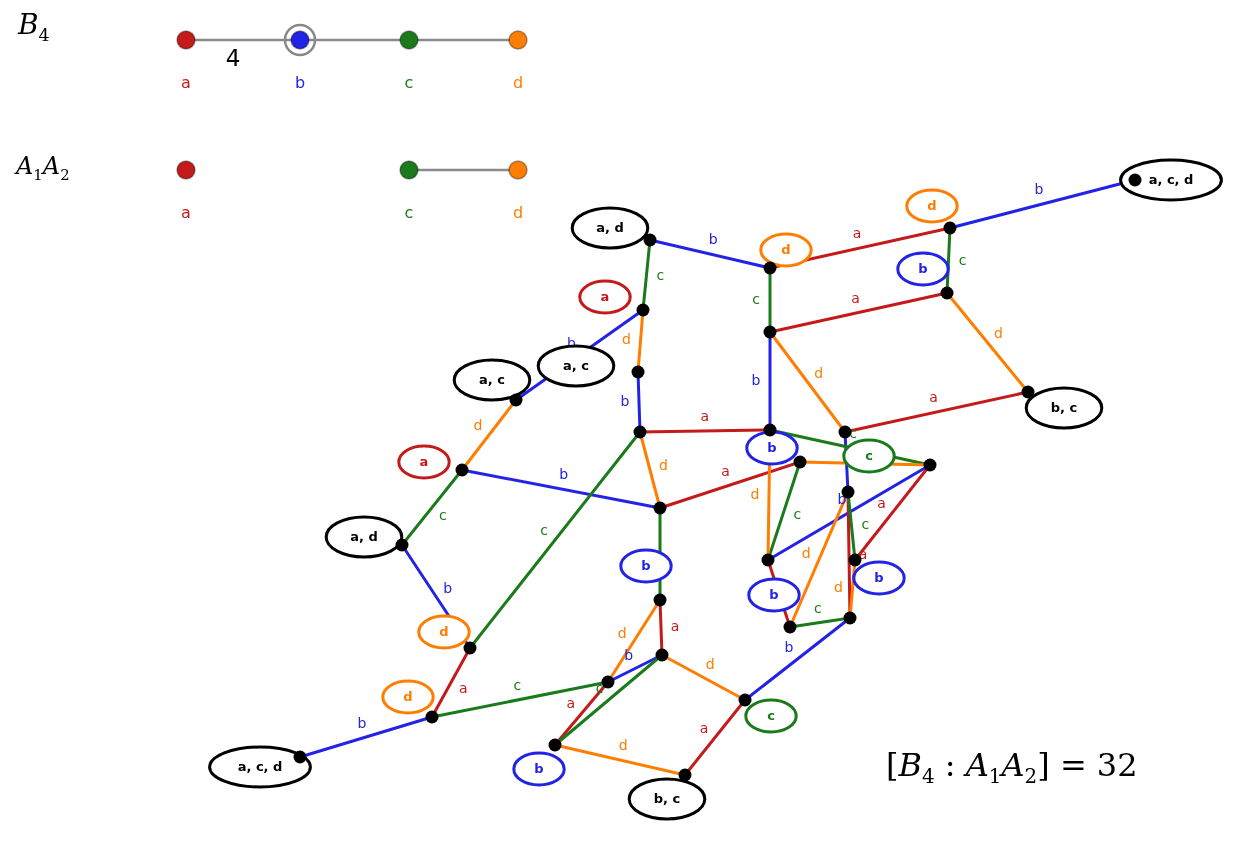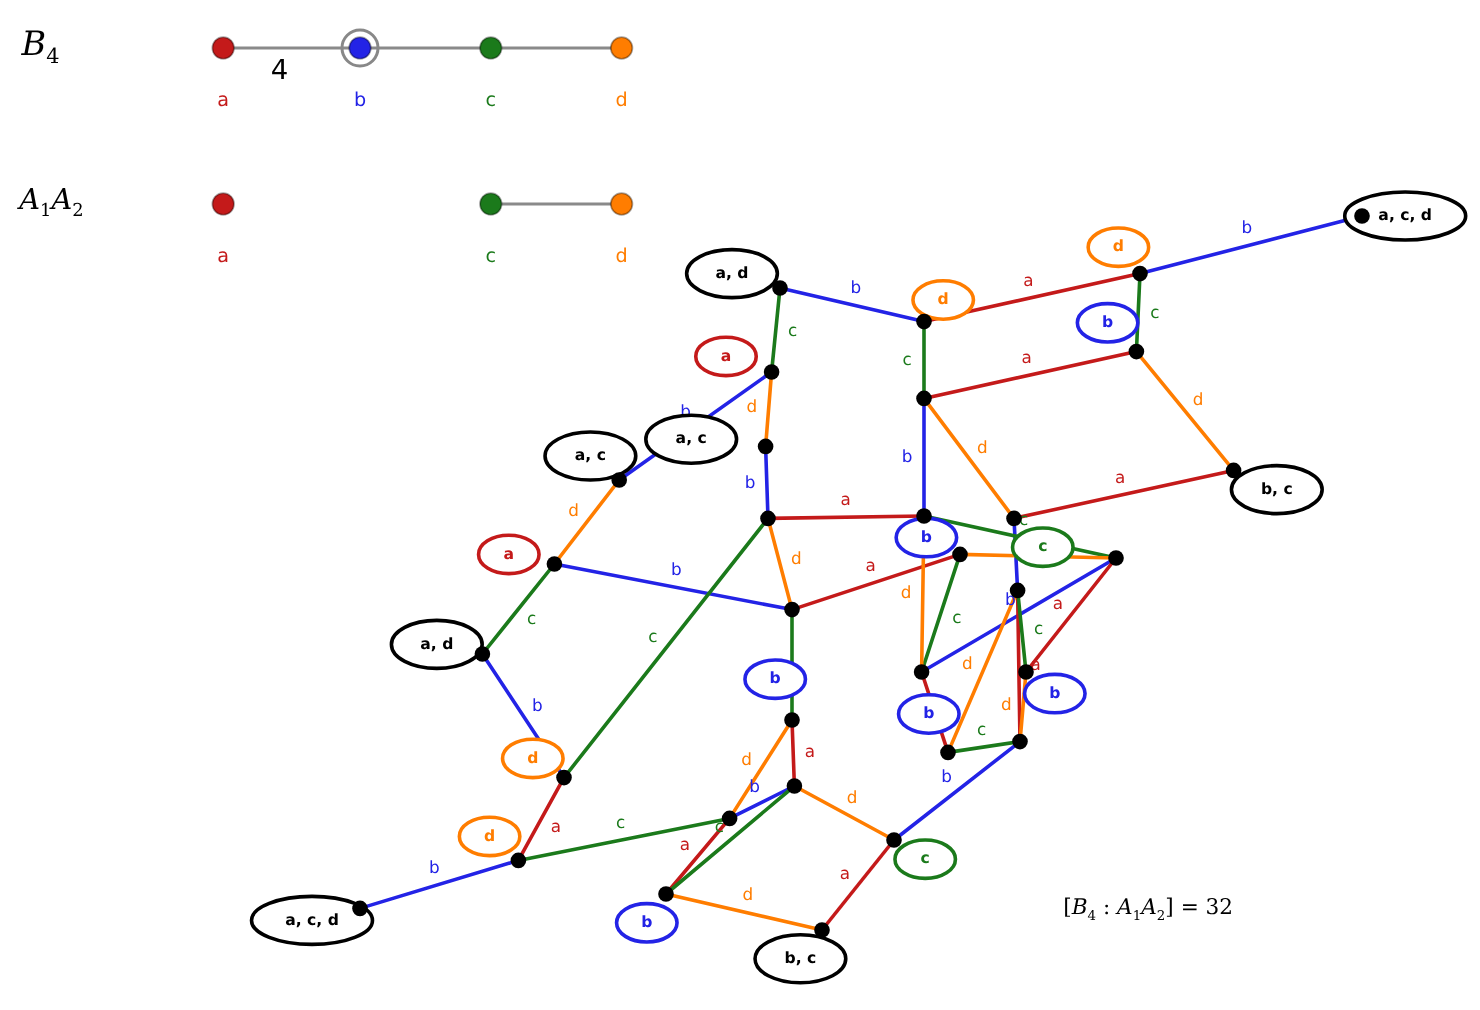--- a/index.html
+++ b/index.html
@@ -5,21 +5,21 @@
   html,body{margin:0;padding:0;background:#fff;}
   .page{position:relative;width:1233px;height:842px;background:#ffffff;overflow:hidden;
         font-family:"DejaVu Sans",sans-serif;}
   svg{position:absolute;left:0;top:0;}
   svg text{font-family:"DejaVu Sans",sans-serif;}
   .math-label{position:absolute;font-family:"DejaVu Serif",serif;color:#000;}
   .math-label .it{font-style:italic;}
   .math-label sub{font-size:62%;font-style:normal;}
   .b4-label{font-size:28px;}
   .a1a2-label{font-size:24px;}
-  .formula{font-size:18px;}
+  .formula{font-size:32px;}
 </style>
 </head>
 <body>
 
 <div class="page">
 
   <svg id="fig" width="1233" height="842" viewBox="0 0 1233 842">
       <line x1="650" y1="240" x2="770" y2="268" stroke="#2323e6" stroke-width="3" stroke-linecap="round"></line>
       <line x1="950" y1="228" x2="1135" y2="180" stroke="#2323e6" stroke-width="3" stroke-linecap="round"></line>
       <line x1="402" y1="545" x2="470" y2="648" stroke="#2323e6" stroke-width="3" stroke-linecap="round"></line>
@@ -207,19 +207,19 @@
       <text x="518" y="88" fill="#ff7d00" font-size="16" text-anchor="middle">d</text>
       <line x1="409" y1="170" x2="518" y2="170" stroke="#8a8a8a" stroke-width="2.5"></line>
       <circle cx="186" cy="170" r="9" fill="#c41a1a" stroke="rgba(0,0,0,0.35)" stroke-width="1.5"></circle>
       <text x="186" y="218" fill="#c41a1a" font-size="16" text-anchor="middle">a</text>
       <circle cx="409" cy="170" r="9" fill="#1b7a1b" stroke="rgba(0,0,0,0.35)" stroke-width="1.5"></circle>
       <text x="409" y="218" fill="#1b7a1b" font-size="16" text-anchor="middle">c</text>
       <circle cx="518" cy="170" r="9" fill="#ff7d00" stroke="rgba(0,0,0,0.35)" stroke-width="1.5"></circle>
       <text x="518" y="218" fill="#ff7d00" font-size="16" text-anchor="middle">d</text>
     </svg>
 
-  <div class="math-label b4-label" style="left:18px;top:20px"><span class="it">B</span><sub>4</sub></div>
+  <div class="math-label b4-label" style="left:18px;top:8px"><span class="it">B</span><sub>4</sub></div>
 
   <div class="math-label a1a2-label" style="left:16px;top:152px"><span class="it">A</span><sub>1</sub><span class="it">A</span><sub>2</sub></div>
 
   <div class="math-label formula" style="left:886px;top:746px"><span>[</span><span class="it">B</span><sub>4</sub><span> : </span><span class="it">A</span><sub>1</sub><span class="it">A</span><sub>2</sub><span>]</span><span> = </span><span>32</span></div>
 
 </div>
 
 </body></html>

